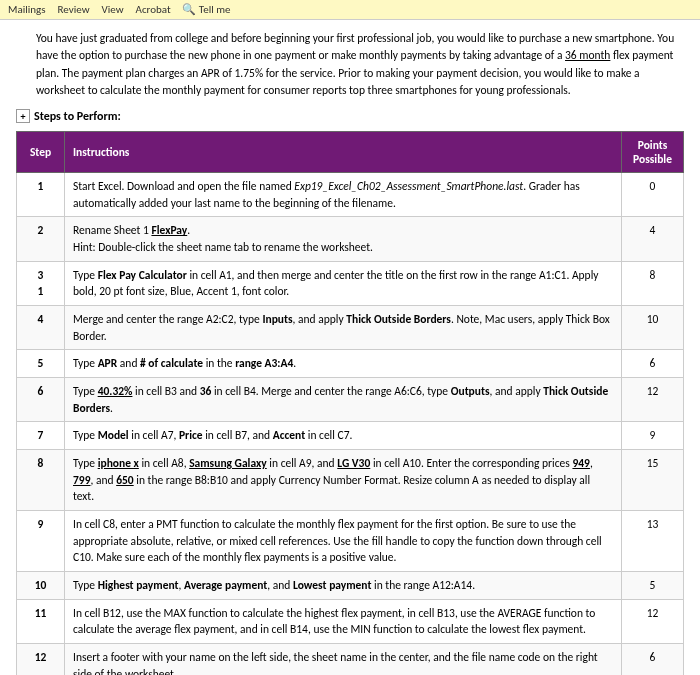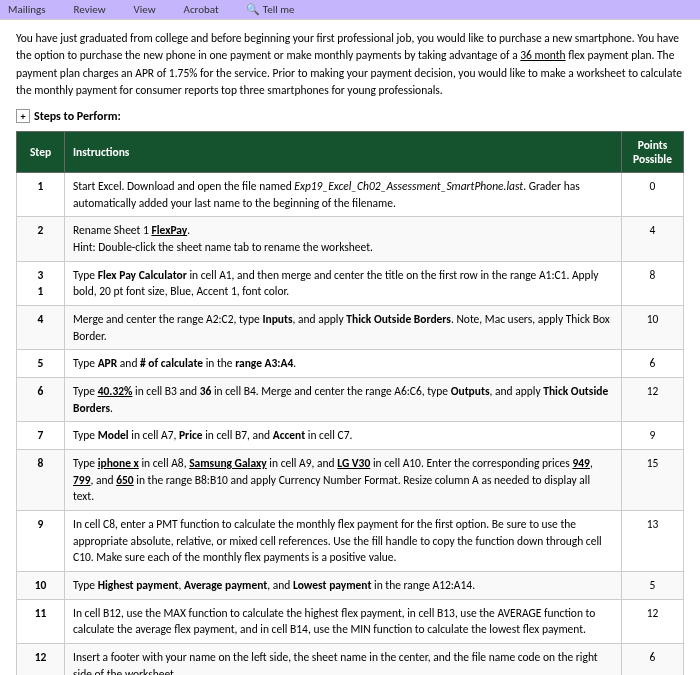--- a/index.html
+++ b/index.html
@@ -5,27 +5,27 @@
     * { margin: 0; padding: 0; box-sizing: border-box; }
     body {
       font-family: Calibri, Arial, sans-serif;
       font-size: 12px;
       background: #f0f0f0;
       color: #000;
       width: 700px;
       min-height: 675px;
     }
     .top-bar {
-      background: #c4b5fd;
+      background: #fef9c3;
       border-bottom: 1px solid #ccc;
       padding: 3px 8px;
       font-size: 11px;
       display: flex;
       align-items: center;
-      gap: 28px;
+      gap: 12px;
       color: #333;
     }
     .top-bar span { cursor: pointer; }
     .top-bar .title-center {
       flex: 1;
       text-align: center;
       font-size: 11px;
       color: #555;
     }
     .content {
@@ -36,20 +36,21 @@
     .project-title {
       font-weight: bold;
       font-size: 13px;
       margin-bottom: 6px;
       text-decoration: underline;
     }
     .project-desc {
       font-size: 11.5px;
       line-height: 1.5;
       margin-bottom: 10px;
+      margin-left: 20px;
     }
     .project-desc .underline { text-decoration: underline; }
     .steps-title {
       font-weight: bold;
       font-size: 12px;
       margin-bottom: 8px;
       display: flex;
       align-items: center;
       gap: 4px;
     }
@@ -62,21 +63,21 @@
       justify-content: center;
       font-size: 10px;
       cursor: pointer;
     }
     table {
       width: 100%;
       border-collapse: collapse;
       font-size: 11.5px;
     }
     table thead tr {
-      background: #14532d;
+      background: #701a75;
       color: #fff;
     }
     table thead th {
       padding: 6px 8px;
       text-align: left;
       border: 1px solid #666;
     }
     table thead th.center { text-align: center; }
     table tbody tr {
       background: #fff;

